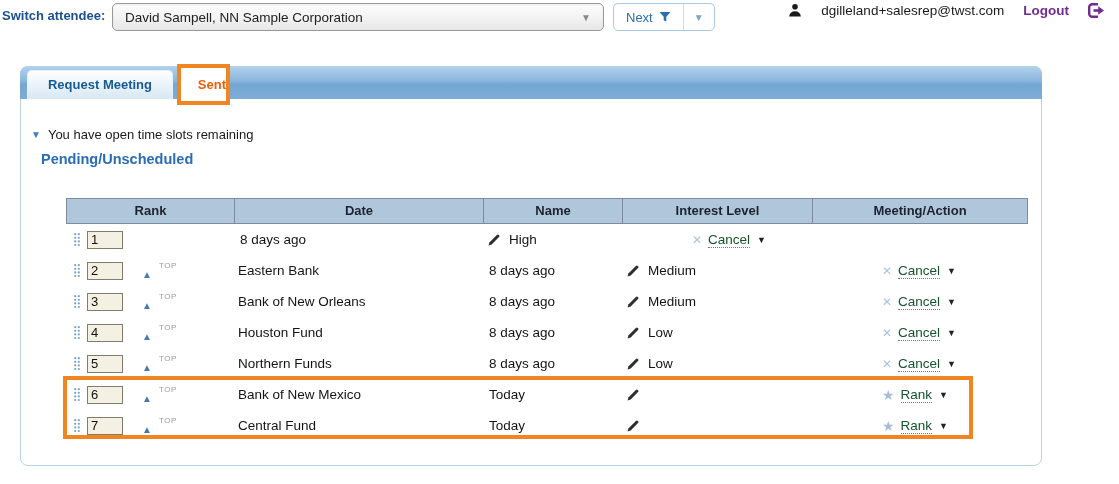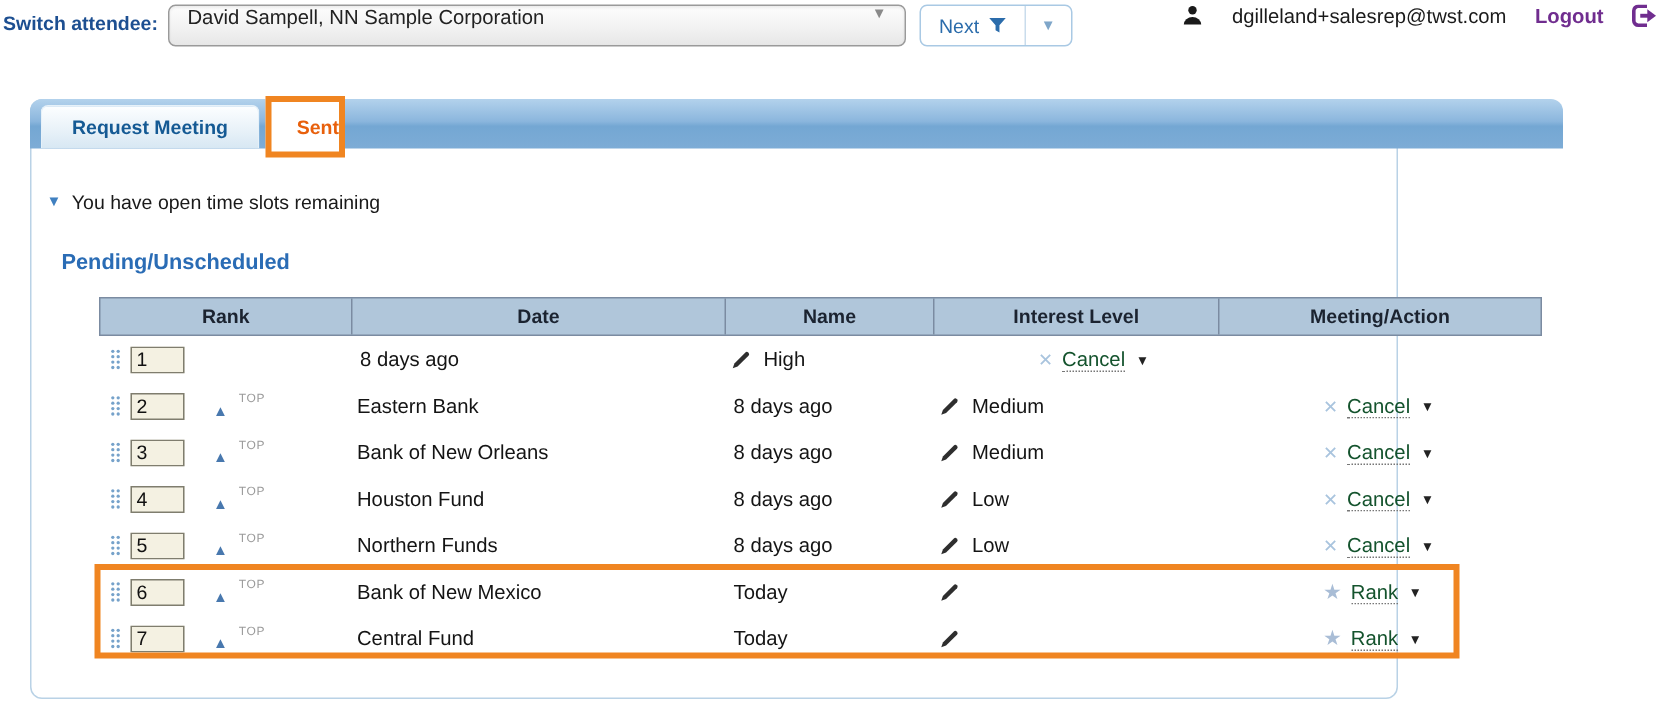--- a/index.html
+++ b/index.html
@@ -5,56 +5,56 @@
   * { margin:0; padding:0; box-sizing:border-box; }
   html,body { background:#fff; }
   body { font-family:"Liberation Sans","DejaVu Sans",sans-serif; }
   .page { position:relative; width:1119px; height:484px; background:#fff; overflow:hidden; }
 
   
   .switch-label { position:absolute; left:2px; top:8px; font-size:13px; font-weight:bold; color:#1d4f91; }
   .attendee-select { position:absolute; left:112px; top:3px; width:492px; height:28px;
       border:1px solid #9a9a9a; border-radius:5px;
       background:linear-gradient(180deg,#fdfdfd 0%,#f2f2f2 55%,#e7e7e7 100%);
-      display:flex; align-items:flex-start; padding:0 12px; cursor:pointer;
+      display:flex; align-items:center; padding:0 12px; cursor:pointer;
       box-shadow:inset 0 1px 2px rgba(0,0,0,0.08); }
   .attendee-select .sel-text { font-size:13.5px; color:#222; flex:1; white-space:nowrap; overflow:hidden; }
   .attendee-select .sel-arrow { font-size:10px; color:#8a8a8a; margin-left:8px; }
 
   .next-split { position:absolute; left:613px; top:3px; height:28px; display:flex;
       border:1px solid #a9c9e4; border-radius:5px; background:#fff; overflow:hidden; }
   .next-btn { display:flex; align-items:center; gap:6px; padding:0 12px; border:none; background:transparent;
       font-family:inherit; font-size:13px; font-weight:normal; color:#2b6cab; cursor:pointer; }
   .next-caret { width:31px; border:none; border-left:1px solid #c9dcec; background:transparent;
       color:#7fa6c9; font-size:10px; cursor:pointer; }
 
   .user-area { position:absolute; right:14px; top:2px; height:16px; display:flex; align-items:center; gap:19px; }
   .user-email { font-size:13.5px; color:#1a1a1a; }
   .logout-link { font-size:13.5px; font-weight:bold; color:#702d8f; text-decoration:none; cursor:pointer; }
   .logout-icon { cursor:pointer; }
 
   
-  .panel { position:absolute; left:20px; top:66px; width:912px; height:400px;
+  .panel { position:absolute; left:20px; top:66px; width:1022px; height:400px;
       background:#fff; border:1px solid #b9d2e6; border-radius:8px; }
   .tabbar { position:absolute; left:-1px; top:-1px; width:1022px; height:33px;
       border-radius:8px 8px 0 0;
       background:linear-gradient(180deg,#b3d2ec 0%,#8bb6dd 45%,#74a7d3 55%,#7dacd6 100%); }
   .tab-active { position:absolute; left:7px; top:4px; width:146px; height:29px;
       border-radius:5px 5px 0 0; border:1px solid #e6f1f9; border-bottom:none;
       background:linear-gradient(180deg,#fcfeff 0%,#e7f1f8 60%,#d7e7f3 100%);
       font-size:13px; font-weight:bold; color:#155a94; text-align:center; line-height:28px; cursor:pointer; }
   .tab-sent { position:absolute; left:156px; top:-3px; width:53px; height:41px;
       background:#fff; border:4px solid #f08521; font-size:13px; font-weight:bold;
       color:#e8600c; text-align:right; line-height:33px; cursor:pointer; z-index:5; }
 
   .notice { position:absolute; left:10px; top:60px; display:flex; align-items:center; gap:7px; }
   .notice .tri { color:#4080c0; font-size:10px; cursor:pointer; }
   .notice .txt { font-size:13px; color:#1a1a1a; }
 
-  .section-title { position:absolute; left:20px; top:100px; font-size:14.5px; font-weight:bold; color:#2a6cb5; }
+  .section-title { position:absolute; left:20px; top:84px; font-size:14.5px; font-weight:bold; color:#2a6cb5; }
 
   
   .table { position:absolute; left:45px; top:131px; width:962px; }
   .thead { display:grid; grid-template-columns:167px 249px 139px 190px 215px; height:26px;
       background:#b0c6da; border:1px solid #7b8ba1; width:962px; }
   .th { font-size:13px; font-weight:bold; color:#1b2330; text-align:center; line-height:24px;
       border-left:1px solid #7b8ba1; }
   .th:first-child { border-left:none; }
 
   .trow { display:grid; grid-template-columns:167px 249px 139px 190px 215px; height:31px; align-items:center; }

